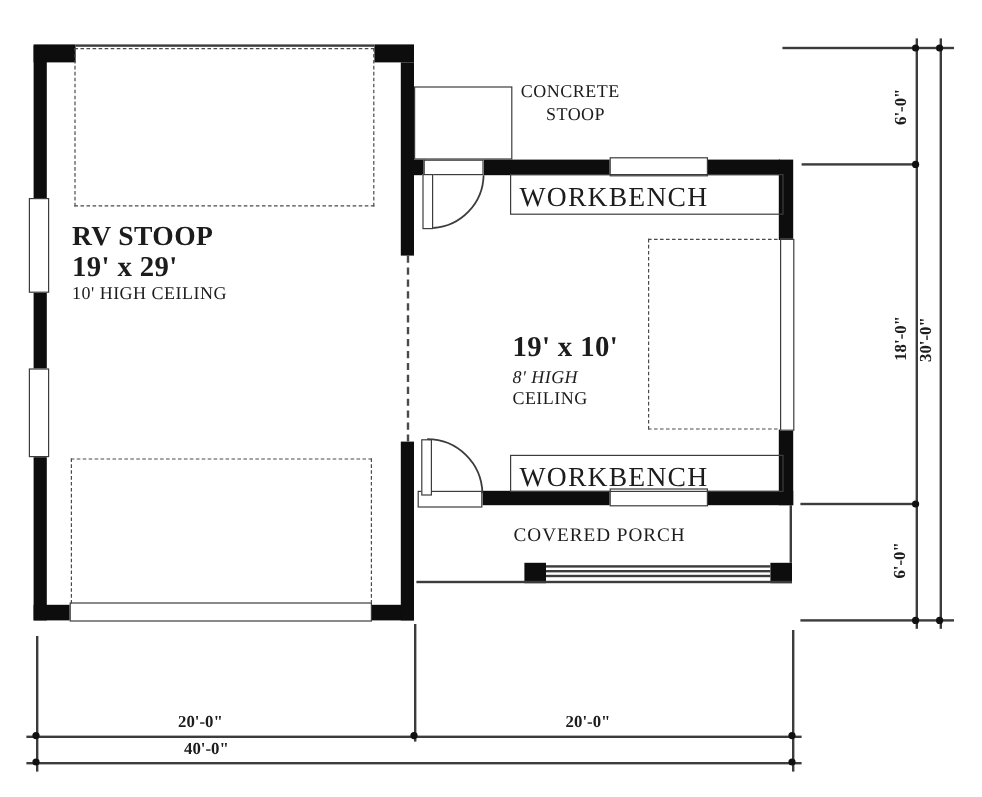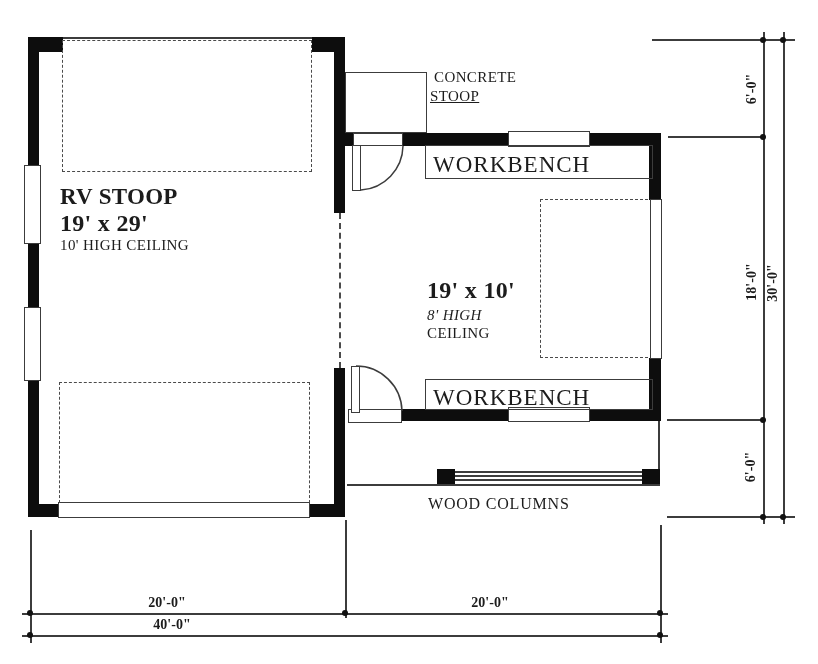--- a/index.html
+++ b/index.html
@@ -101,24 +101,24 @@
 
   <div class="lbl big" style="left:60px;top:184px;">RV STOOP</div>
   <div class="lbl mid" style="left:60px;top:210px;">19' x 29'</div>
   <div class="lbl sml" style="left:60px;top:237px;">10' HIGH CEILING</div>
 
   <div class="lbl mid" style="left:427px;top:277px;">19' x 10'</div>
   <div class="lbl sml" style="left:427px;top:307px;font-style:italic;">8' HIGH</div>
   <div class="lbl sml" style="left:427px;top:325px;">CEILING</div>
 
   <div class="lbl sml" style="left:434px;top:69px;">CONCRETE</div>
-  <div class="lbl sml" style="left:430px;top:88px;text-decoration:underline;">STOOP</div>
+  <div class="lbl sml" style="left:455px;top:88px;">STOOP</div>
   <div class="lbl wb" style="left:433px;top:152px;">WORKBENCH</div>
   <div class="lbl wb" style="left:433px;top:385px;">WORKBENCH</div>
-  <div class="lbl ann" style="left:428px;top:495px;">WOOD COLUMNS</div>
+  <div class="lbl ann" style="left:428px;top:438px;">COVERED PORCH</div>
 
   <div class="dim rot" style="left:752px;top:89px;">6'-0"</div>
   <div class="dim rot" style="left:752px;top:282px;">18'-0"</div>
   <div class="dim rot" style="left:773px;top:283px;">30'-0"</div>
   <div class="dim rot" style="left:751px;top:467px;">6'-0"</div>
   <div class="dim" style="left:167px;top:603px;">20'-0"</div>
   <div class="dim" style="left:490px;top:603px;">20'-0"</div>
   <div class="dim" style="left:172px;top:625px;">40'-0"</div>
 
 </div>

